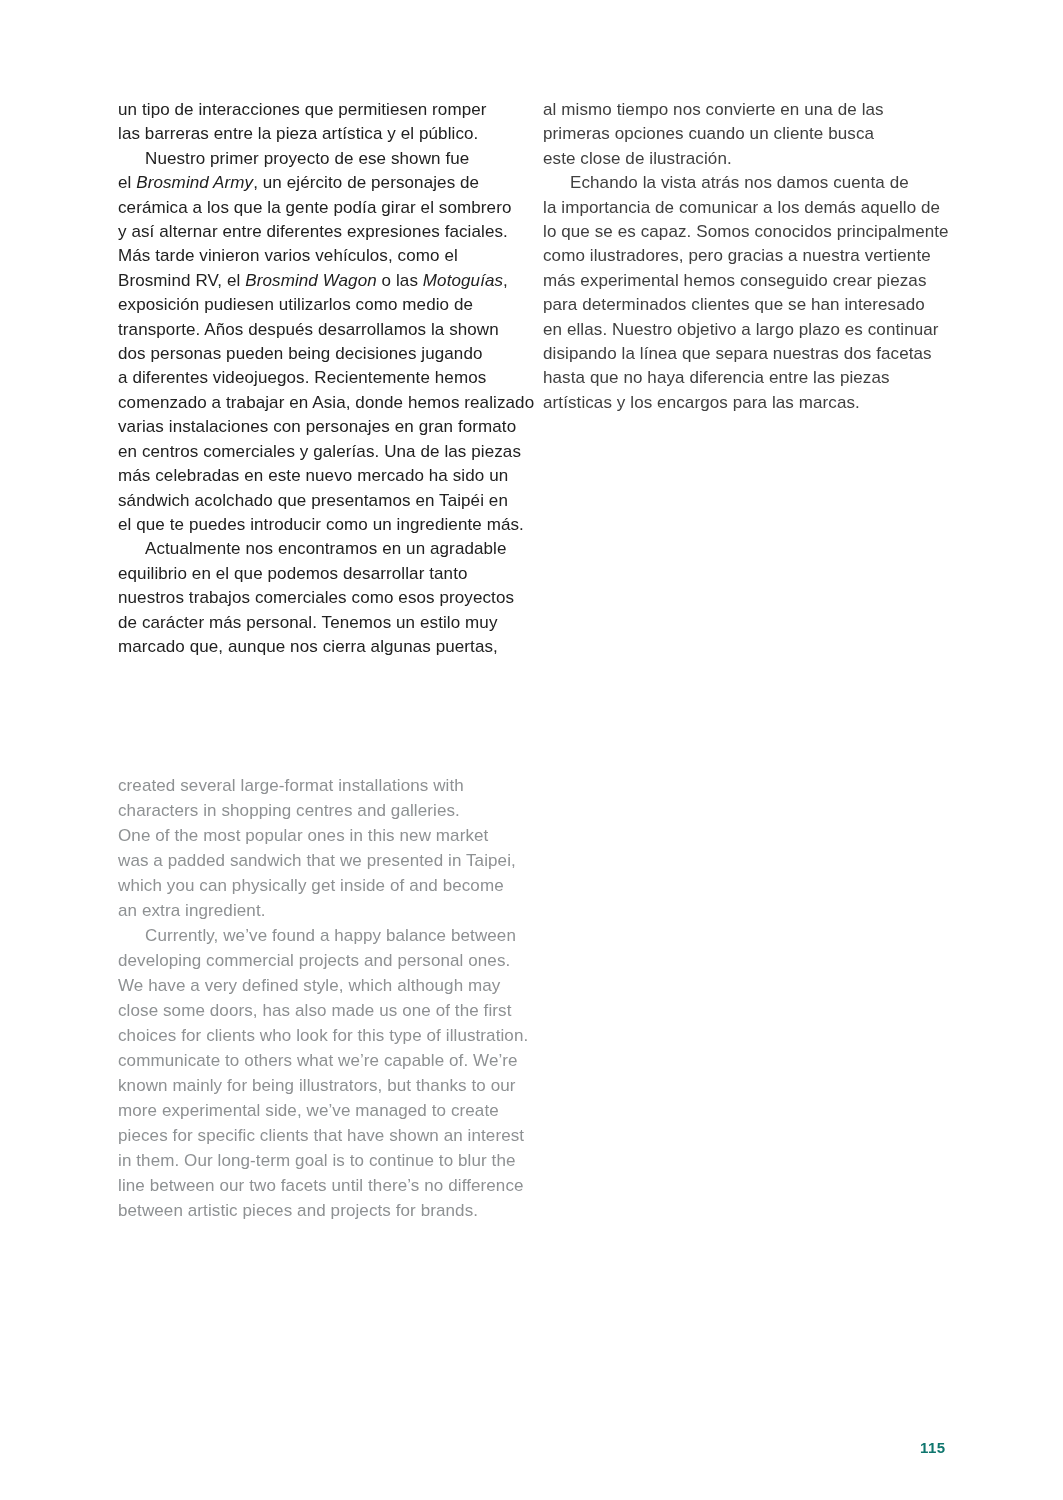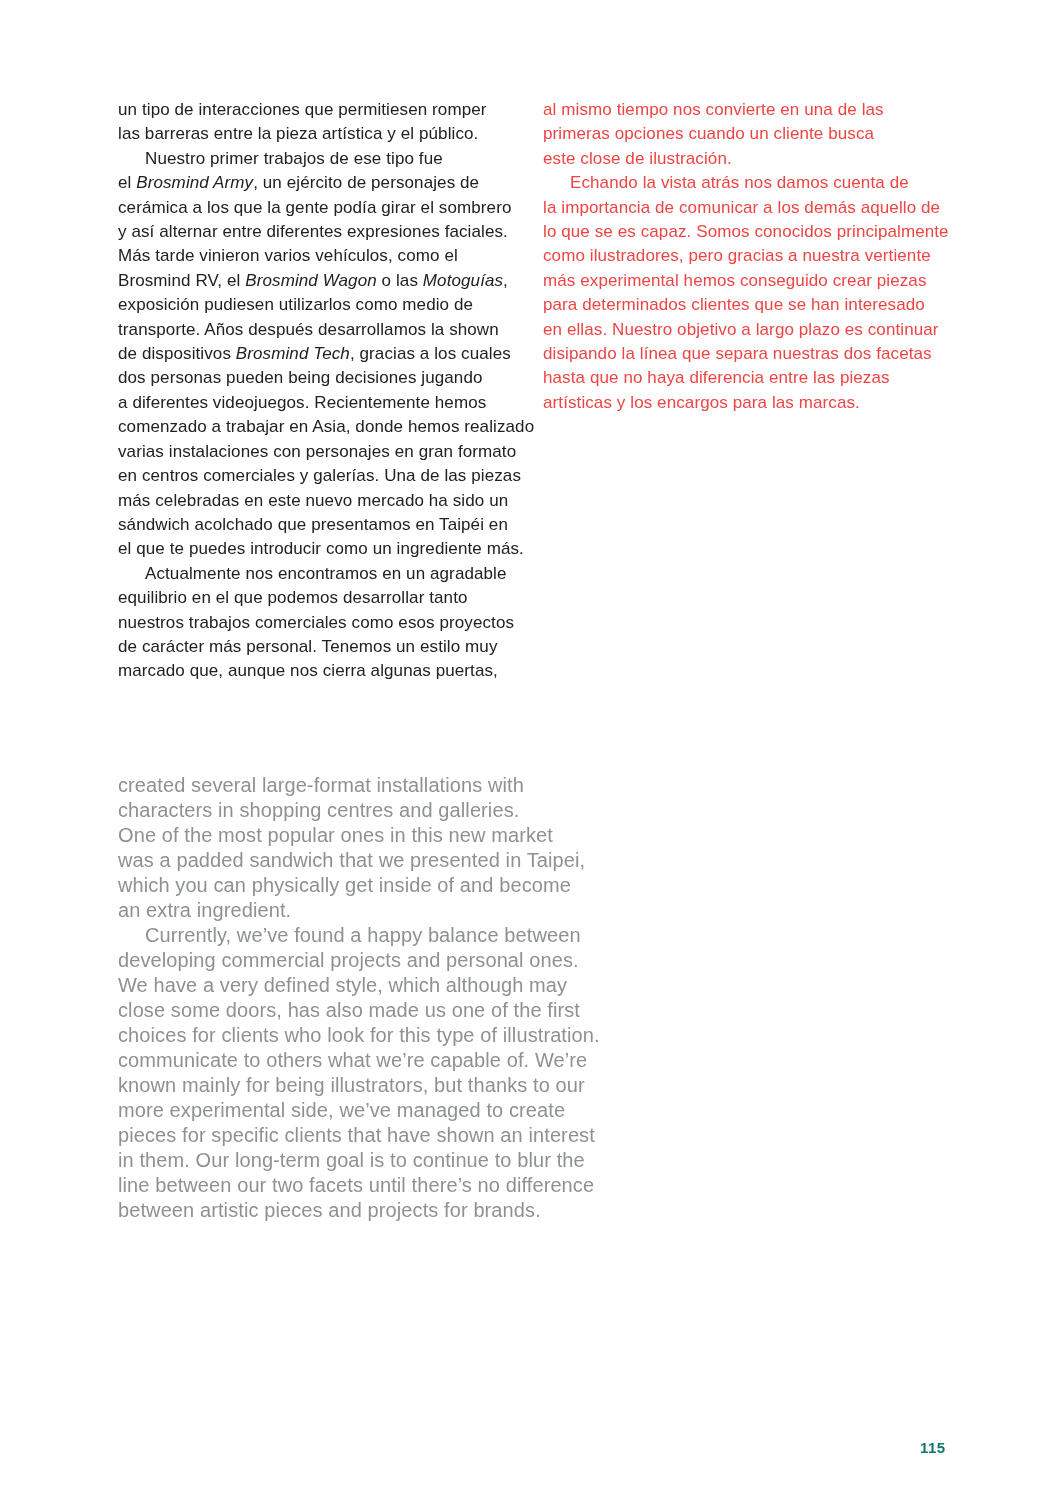--- a/index.html
+++ b/index.html
@@ -24,21 +24,21 @@
     font-size: 17px;
     line-height: 24.4px;
     letter-spacing: 0.1px;
     font-weight: 400;
   }
   .col-left-es  { left: 118px; top: 98px;  width: 430px; }
   .col-right-es { left: 543px; top: 98px;  width: 430px; }
   .col-en {
     left: 118px; top: 773px; width: 445px;
     color: #8e9193;
-    font-size: 20px;
+    font-size: 17px;
     line-height: 25px;
     letter-spacing: 0.1px;
   }
   .line { white-space: nowrap; }
   .line.indent { padding-left: 27px; }
   .line i { font-style: italic; }
   .page-number {
     position: absolute;
     left: 920px;
     top: 1439px;
@@ -48,45 +48,44 @@
   }
 </style>
 </head>
 <body>
 
 <div class="page">
 
   <div class="text-col col-es col-left-es" style="color: rgb(33, 33, 33);">
       <div class="line"><span>un tipo de interacciones que permitiesen romper</span></div>
       <div class="line"><span>las barreras entre la pieza artística y el público.</span></div>
-      <div class="line indent"><span>Nuestro primer trabajos de ese tipo fue</span></div>
+      <div class="line indent"><span>Nuestro primer proyecto de ese shown fue</span></div>
       <div class="line"><span>el </span><i>Brosmind Army</i><span>, un ejército de personajes de</span></div>
       <div class="line"><span>cerámica a los que la gente podía girar el sombrero</span></div>
       <div class="line"><span>y así alternar entre diferentes expresiones faciales.</span></div>
       <div class="line"><span>Más tarde vinieron varios vehículos, como el</span></div>
       <div class="line"><span>Brosmind RV, el </span><i>Brosmind Wagon</i><span> o las </span><i>Motoguías</i><span>,</span></div>
       <div class="line"><span>exposición pudiesen utilizarlos como medio de</span></div>
       <div class="line"><span>transporte. Años después desarrollamos la shown</span></div>
-      <div class="line"><span>de dispositivos </span><i>Brosmind Tech</i><span>, gracias a los cuales</span></div>
       <div class="line"><span>dos personas pueden being decisiones jugando</span></div>
       <div class="line"><span>a diferentes videojuegos. Recientemente hemos</span></div>
       <div class="line"><span>comenzado a trabajar en Asia, donde hemos realizado</span></div>
       <div class="line"><span>varias instalaciones con personajes en gran formato</span></div>
       <div class="line"><span>en centros comerciales y galerías. Una de las piezas</span></div>
       <div class="line"><span>más celebradas en este nuevo mercado ha sido un</span></div>
       <div class="line"><span>sándwich acolchado que presentamos en Taipéi en</span></div>
       <div class="line"><span>el que te puedes introducir como un ingrediente más.</span></div>
       <div class="line indent"><span>Actualmente nos encontramos en un agradable</span></div>
       <div class="line"><span>equilibrio en el que podemos desarrollar tanto</span></div>
       <div class="line"><span>nuestros trabajos comerciales como esos proyectos</span></div>
       <div class="line"><span>de carácter más personal. Tenemos un estilo muy</span></div>
       <div class="line"><span>marcado que, aunque nos cierra algunas puertas,</span></div>
     </div>
 
-  <div class="text-col col-es col-right-es" style="color: #ef4444;">
+  <div class="text-col col-es col-right-es" style="color: #404040;">
       <div class="line"><span>al mismo tiempo nos convierte en una de las</span></div>
       <div class="line"><span>primeras opciones cuando un cliente busca</span></div>
       <div class="line"><span>este close de ilustración.</span></div>
       <div class="line indent"><span>Echando la vista atrás nos damos cuenta de</span></div>
       <div class="line"><span>la importancia de comunicar a los demás aquello de</span></div>
       <div class="line"><span>lo que se es capaz. Somos conocidos principalmente</span></div>
       <div class="line"><span>como ilustradores, pero gracias a nuestra vertiente</span></div>
       <div class="line"><span>más experimental hemos conseguido crear piezas</span></div>
       <div class="line"><span>para determinados clientes que se han interesado</span></div>
       <div class="line"><span>en ellas. Nuestro objetivo a largo plazo es continuar</span></div>

